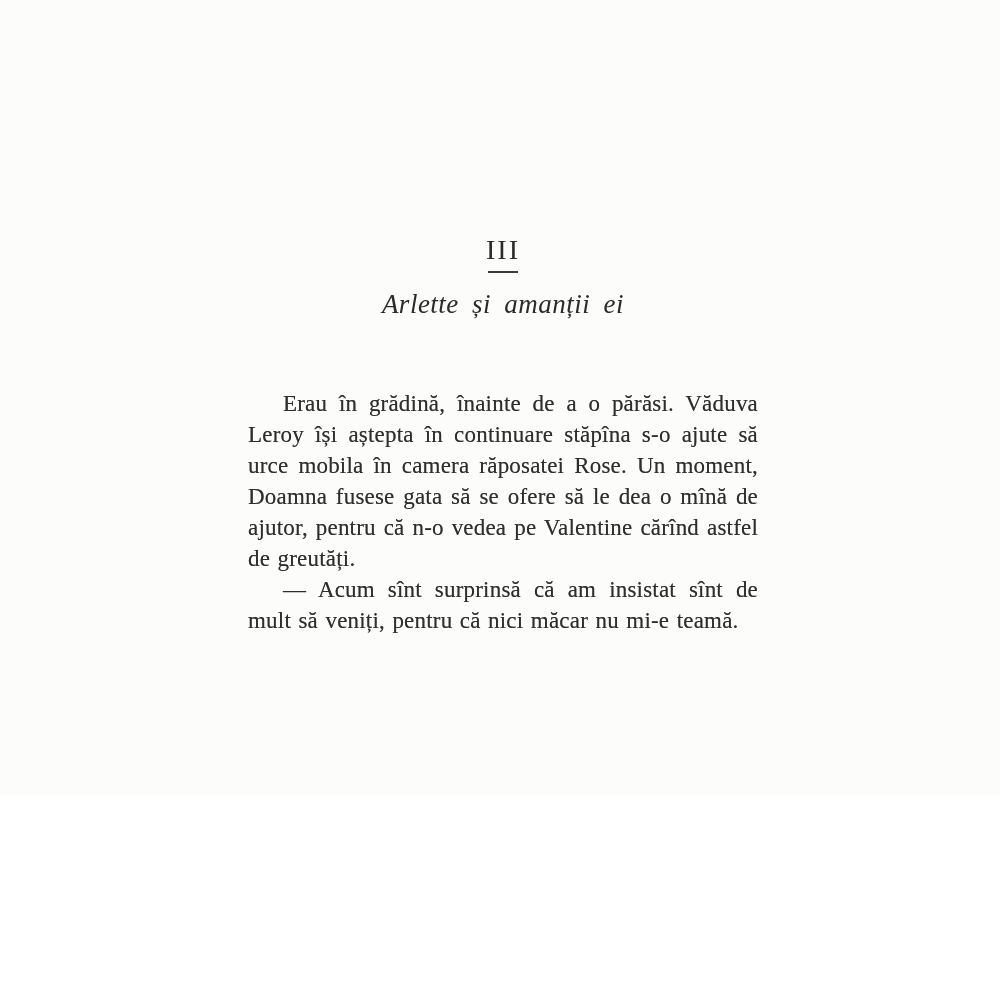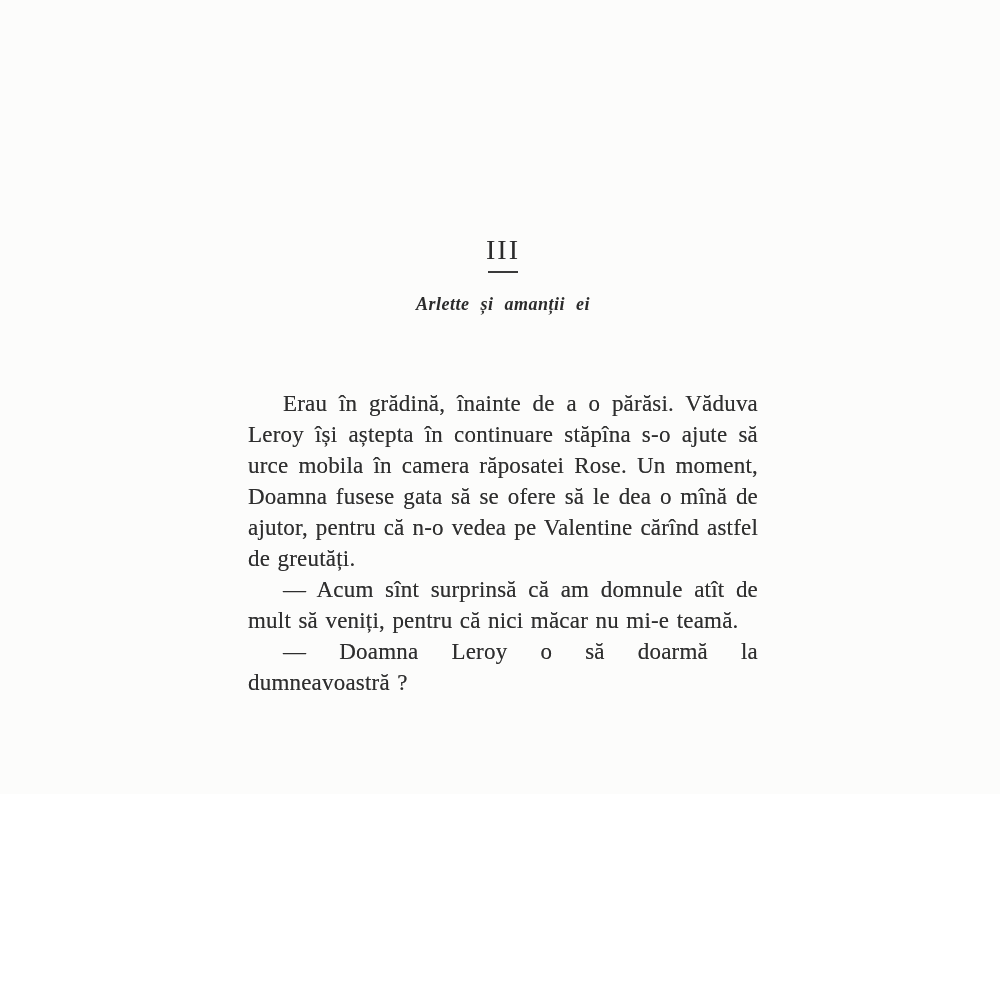--- a/index.html
+++ b/index.html
@@ -36,26 +36,25 @@
   .chapter-rule {
     width: 30px;
     height: 2px;
     background: #3a3a3a;
     margin: 5px auto 0 auto;
   }
   .chapter-title {
     margin-top: 15px;
     text-align: center;
     font-style: italic;
-    font-size: 18px;
+    font-size: 27px;
     line-height: 32px;
     word-spacing: 6px;
     letter-spacing: 0.5px;
     color: #2b2b2b;
-    font-weight: bold;
   }
   .body-text {
     margin-top: 68px;
     font-size: 23px;
     line-height: 31px;
     text-align: justify;
     letter-spacing: 0.2px;
     word-spacing: 1.5px;
     text-shadow: 0 0 0.5px rgba(46,46,46,0.55);
   }
@@ -69,17 +68,16 @@
 </head>
 <body>
 
 <div class="page">
   <div class="content">
     <div class="chapter-number">III</div>
     <div class="chapter-rule"></div>
     <div class="chapter-title">Arlette și amanții ei</div>
     <div class="body-text">
       <p>Erau în grădină, înainte de a o părăsi. Văduva Leroy își aștepta în continuare stăpîna s-o ajute să urce mobila în camera răposatei Rose. Un moment, Doamna fusese gata să se ofere să le dea o mînă de ajutor, pentru că n-o vedea pe Valentine cărînd astfel de greutăți.</p>
-      <p>— Acum sînt surprinsă că am domnule atît de mult să veniți, pentru că nici măcar nu mi-e teamă.</p>
-      <p>— Doamna Leroy o să doarmă la dumneavoastră&nbsp;?</p>
+      <p>— Acum sînt surprinsă că am insistat sînt de mult să veniți, pentru că nici măcar nu mi-e teamă.</p>
     </div>
   </div>
 </div>
 
 </body></html>

